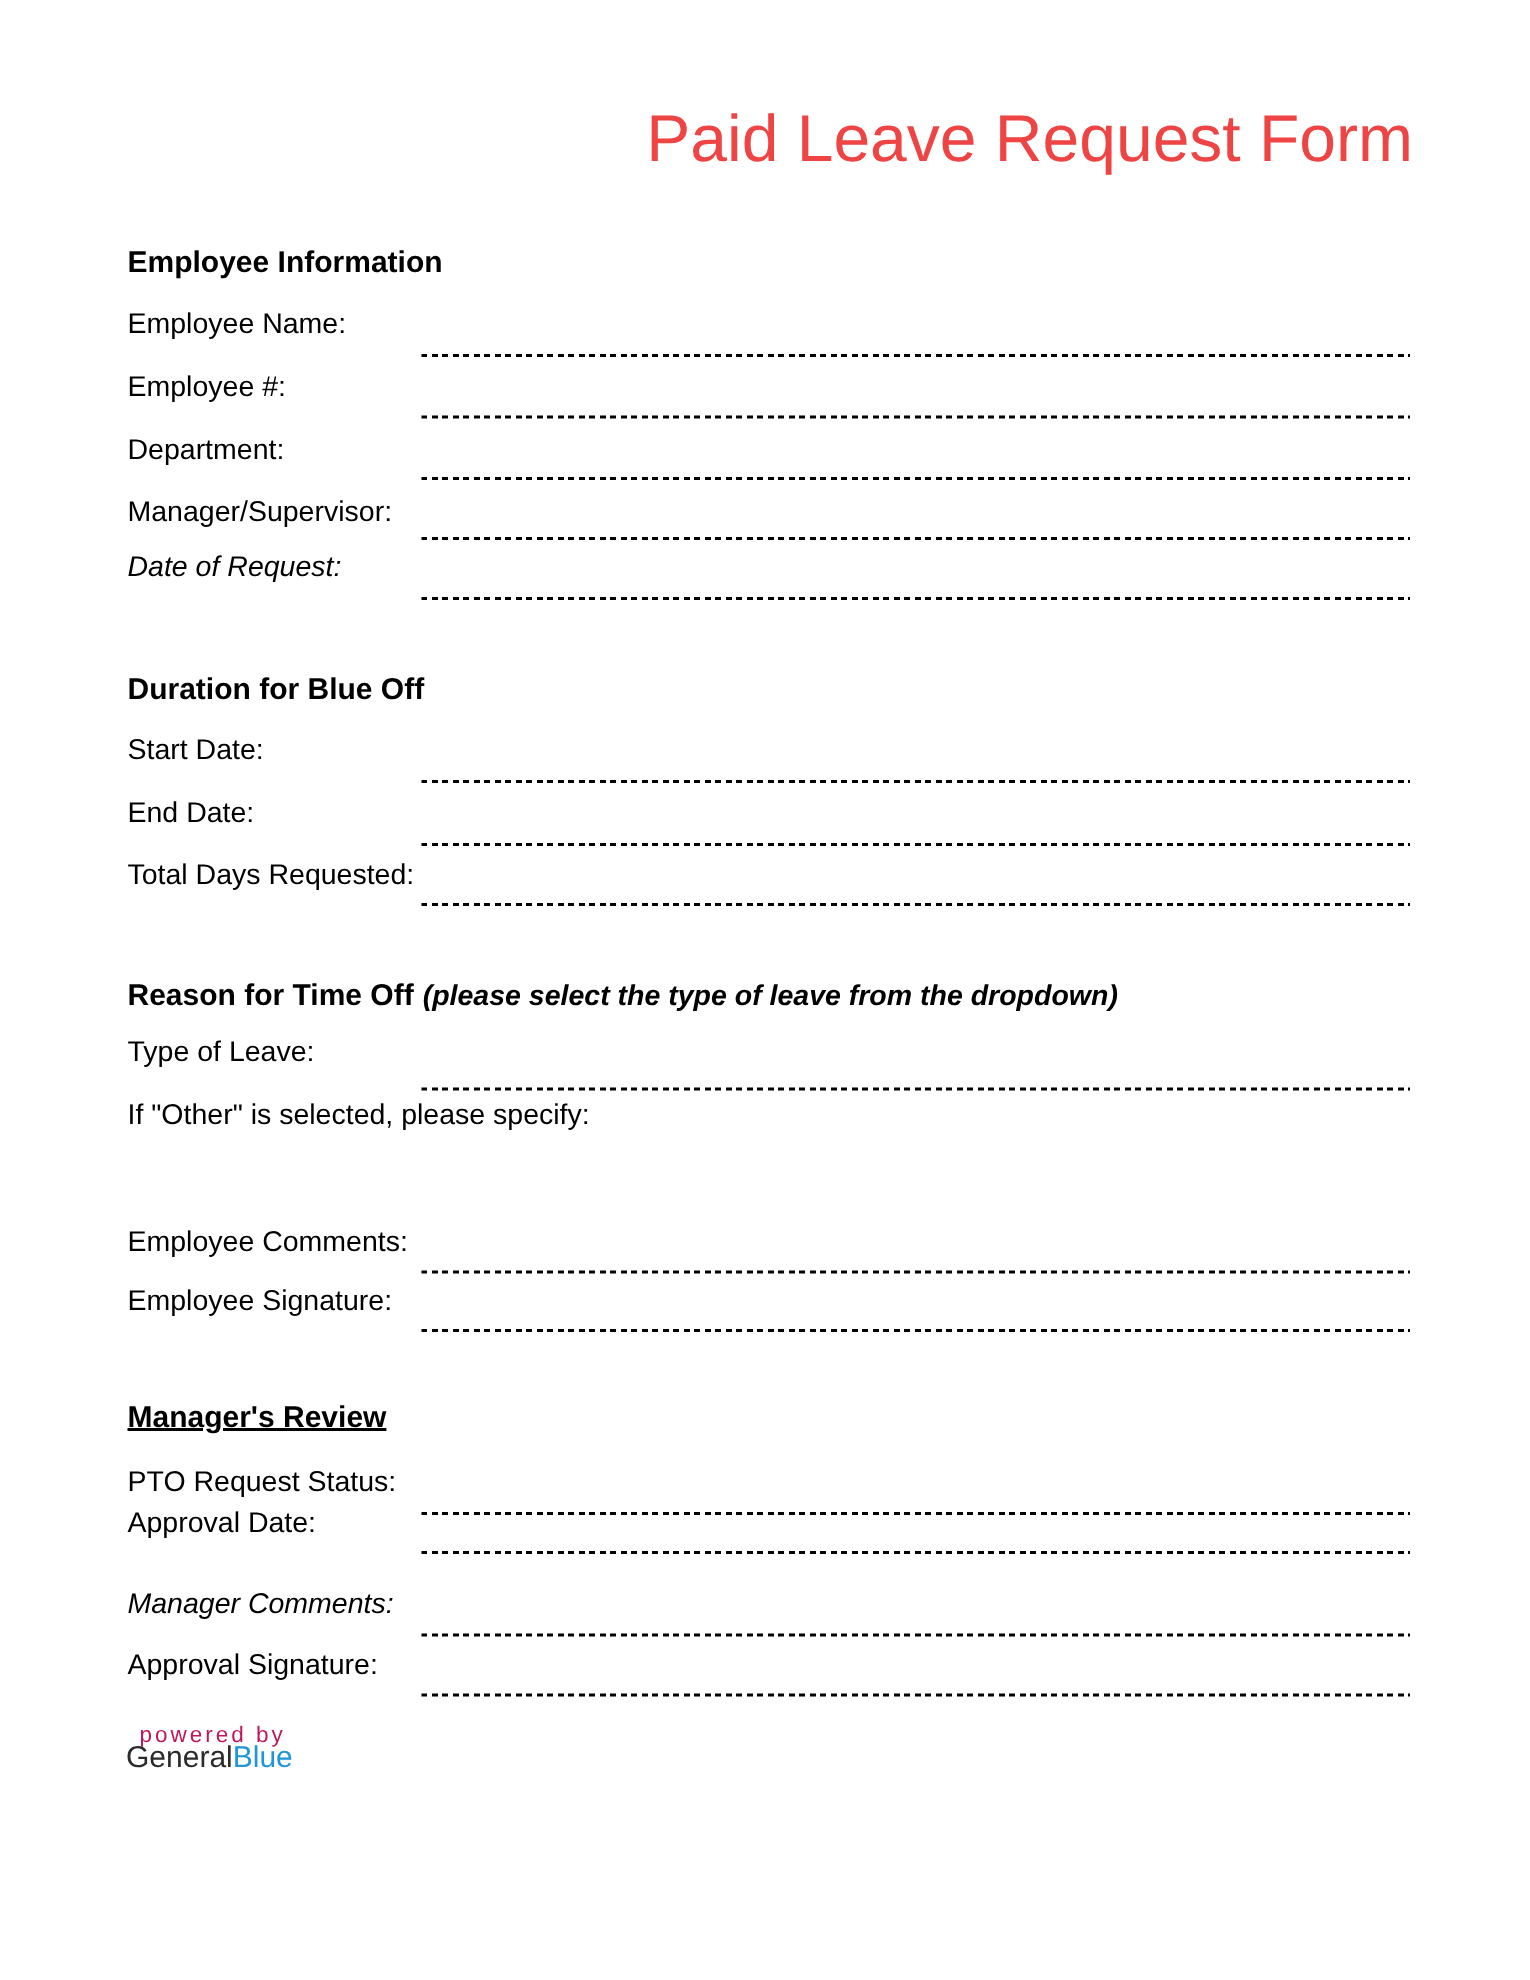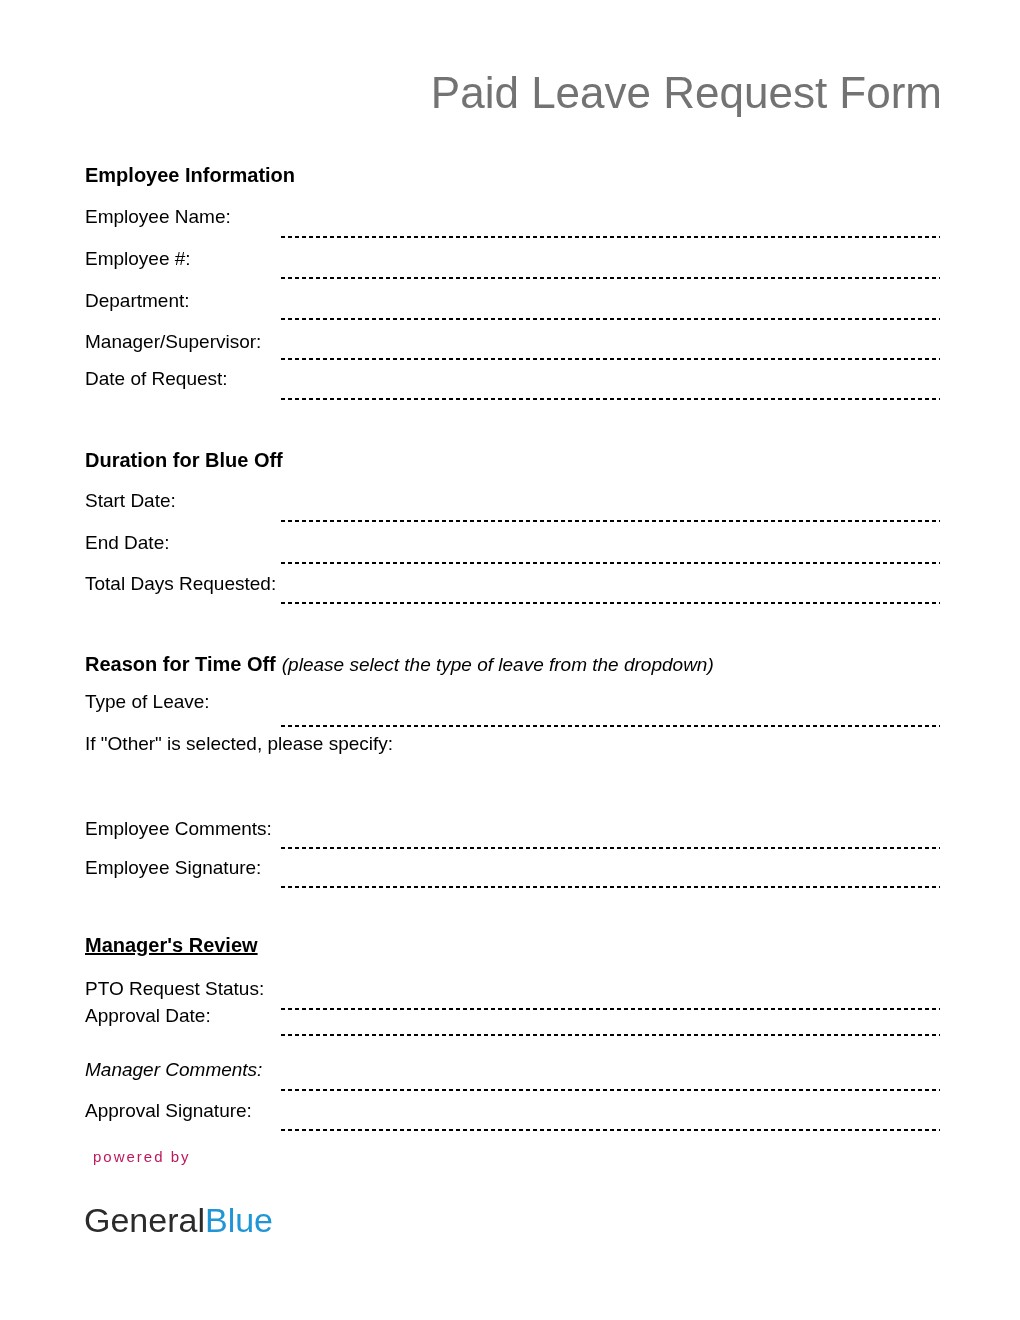--- a/index.html
+++ b/index.html
@@ -12,32 +12,32 @@
     color: #000000;
     overflow: hidden;
   }
   .doc-title {
     position: absolute;
     top: 71px;
     right: 78px;
     font-size: 44px;
     line-height: 1;
     white-space: nowrap;
-    color: #737373;
+    color: #ef4444;
   }
   .section-heading {
     position: absolute;
     left: 85px;
     font-size: 20px;
     line-height: 24px;
     font-weight: bold;
     white-space: nowrap;
   }
   .section-heading .heading-note {
-    font-weight: normal;
+    font-weight: bold;
     font-style: italic;
     font-size: 19px;
     margin-left: 6px;
   }
   .field-row {
     position: absolute;
     left: 85px;
     right: 80px;
   }
   .field-label {
@@ -78,22 +78,22 @@
     top: 1148px;
     font-size: 15px;
     line-height: 17px;
     letter-spacing: 2px;
     color: #be185d;
     white-space: nowrap;
   }
   .brand-logo {
     position: absolute;
     left: 84px;
-    top: 1204px;
-    font-size: 34px;
+    top: 1156px;
+    font-size: 20px;
     line-height: 32px;
     white-space: nowrap;
   }
   .brand-first { color: #2b2b2b; }
   .brand-second { color: #2196d6; }
 </style>
 </head>
 <body>
 
 <div class="page">
@@ -115,21 +115,21 @@
   <div class="field-row" style="top:290px; height:30px;">
     <span class="field-label">Department:</span>
     <span class="fill-value"></span>
     <span class="fill-line"></span>
   </div>
   <div class="field-row" style="top:331px; height:29px;">
     <span class="field-label">Manager/Supervisor:</span>
     <span class="fill-value"></span>
     <span class="fill-line"></span>
   </div>
-  <div class="field-row" style="top:368px; height:32px;">
+  <div class="field-row" style="top:368px; height:32px;font-style:italic;">
     <span class="field-label">Date of Request:</span>
     <span class="fill-value"></span>
     <span class="fill-line"></span>
   </div>
 
   <div class="section-heading" style="top:448px;">Duration for Blue Off</div>
 
   <div class="field-row" style="top:532px; height:32px;">
     <span class="field-label">End Date:</span>
     <span class="fill-value"></span>

